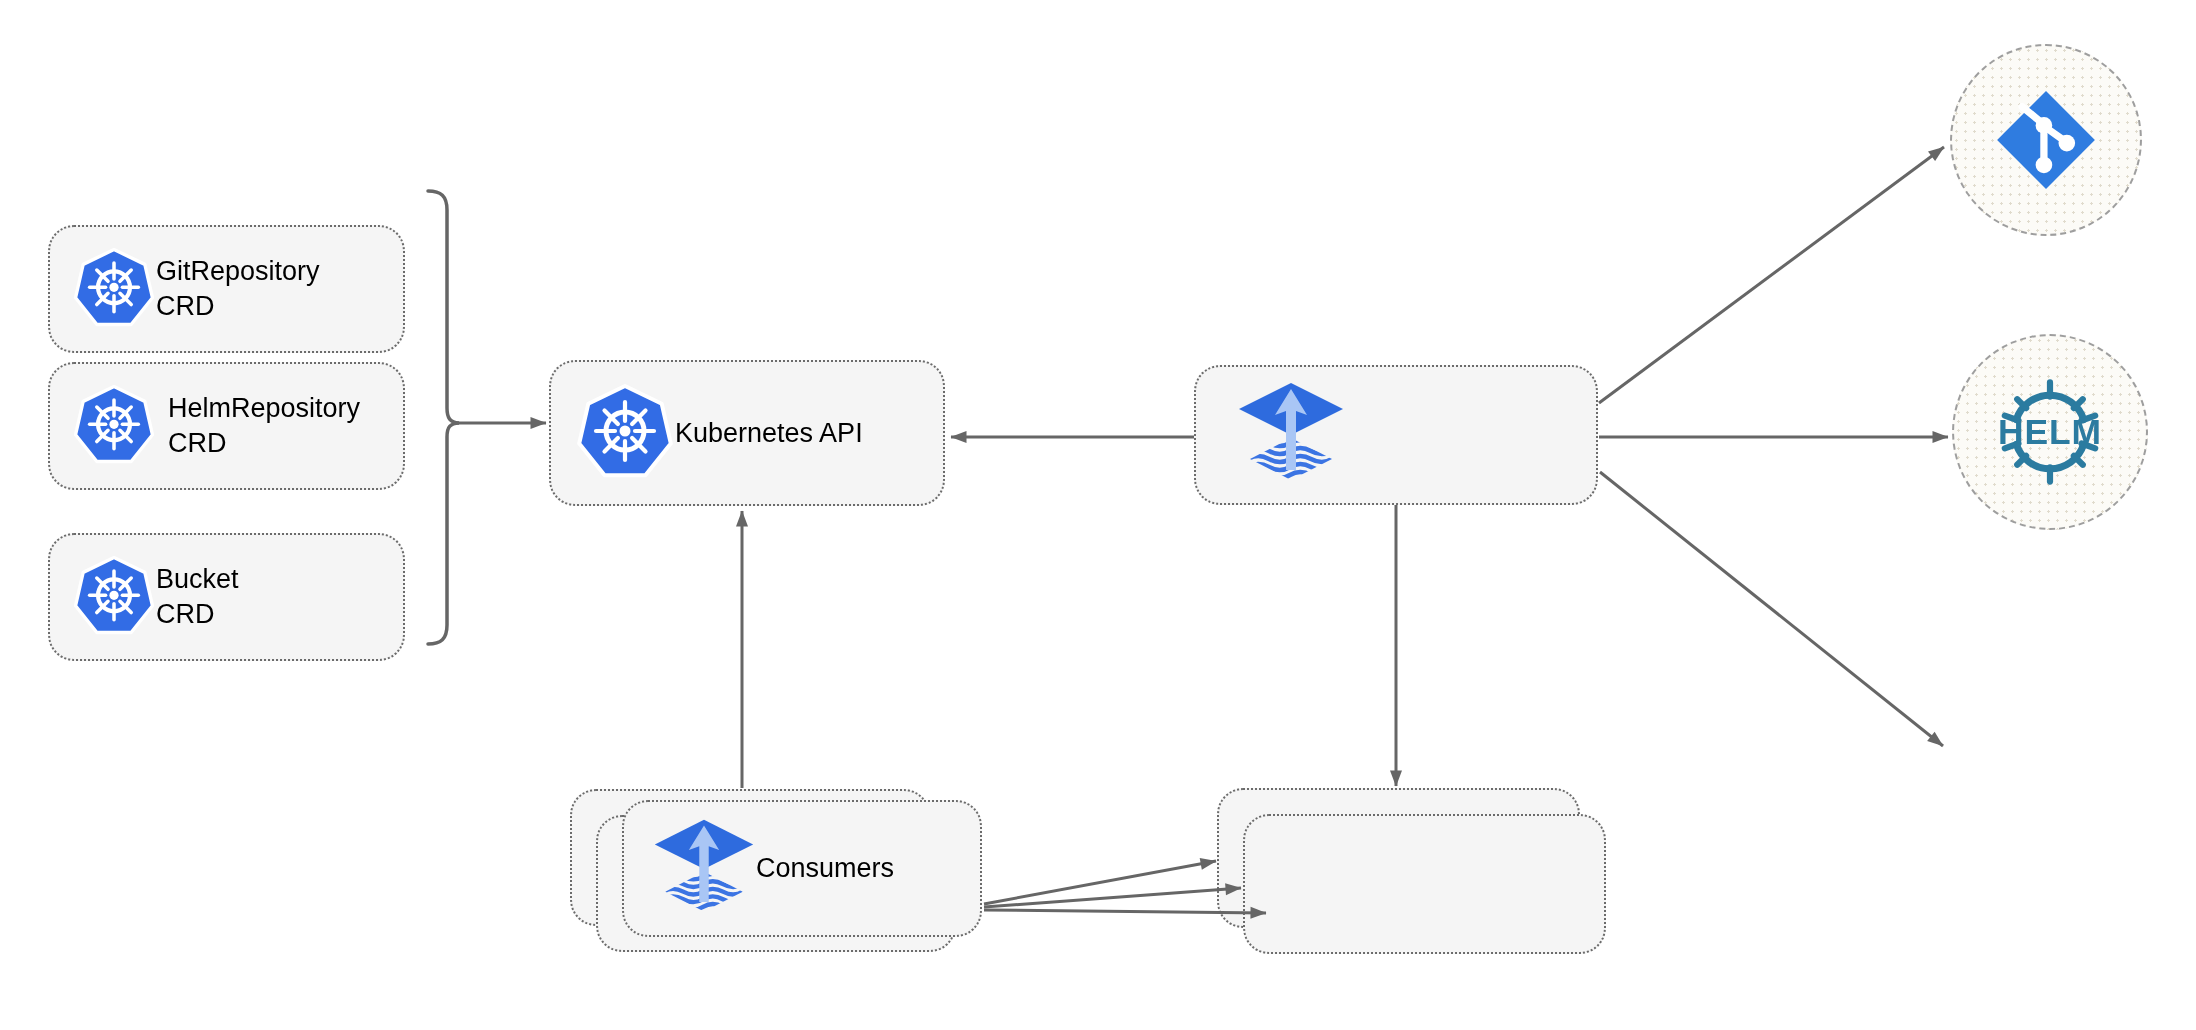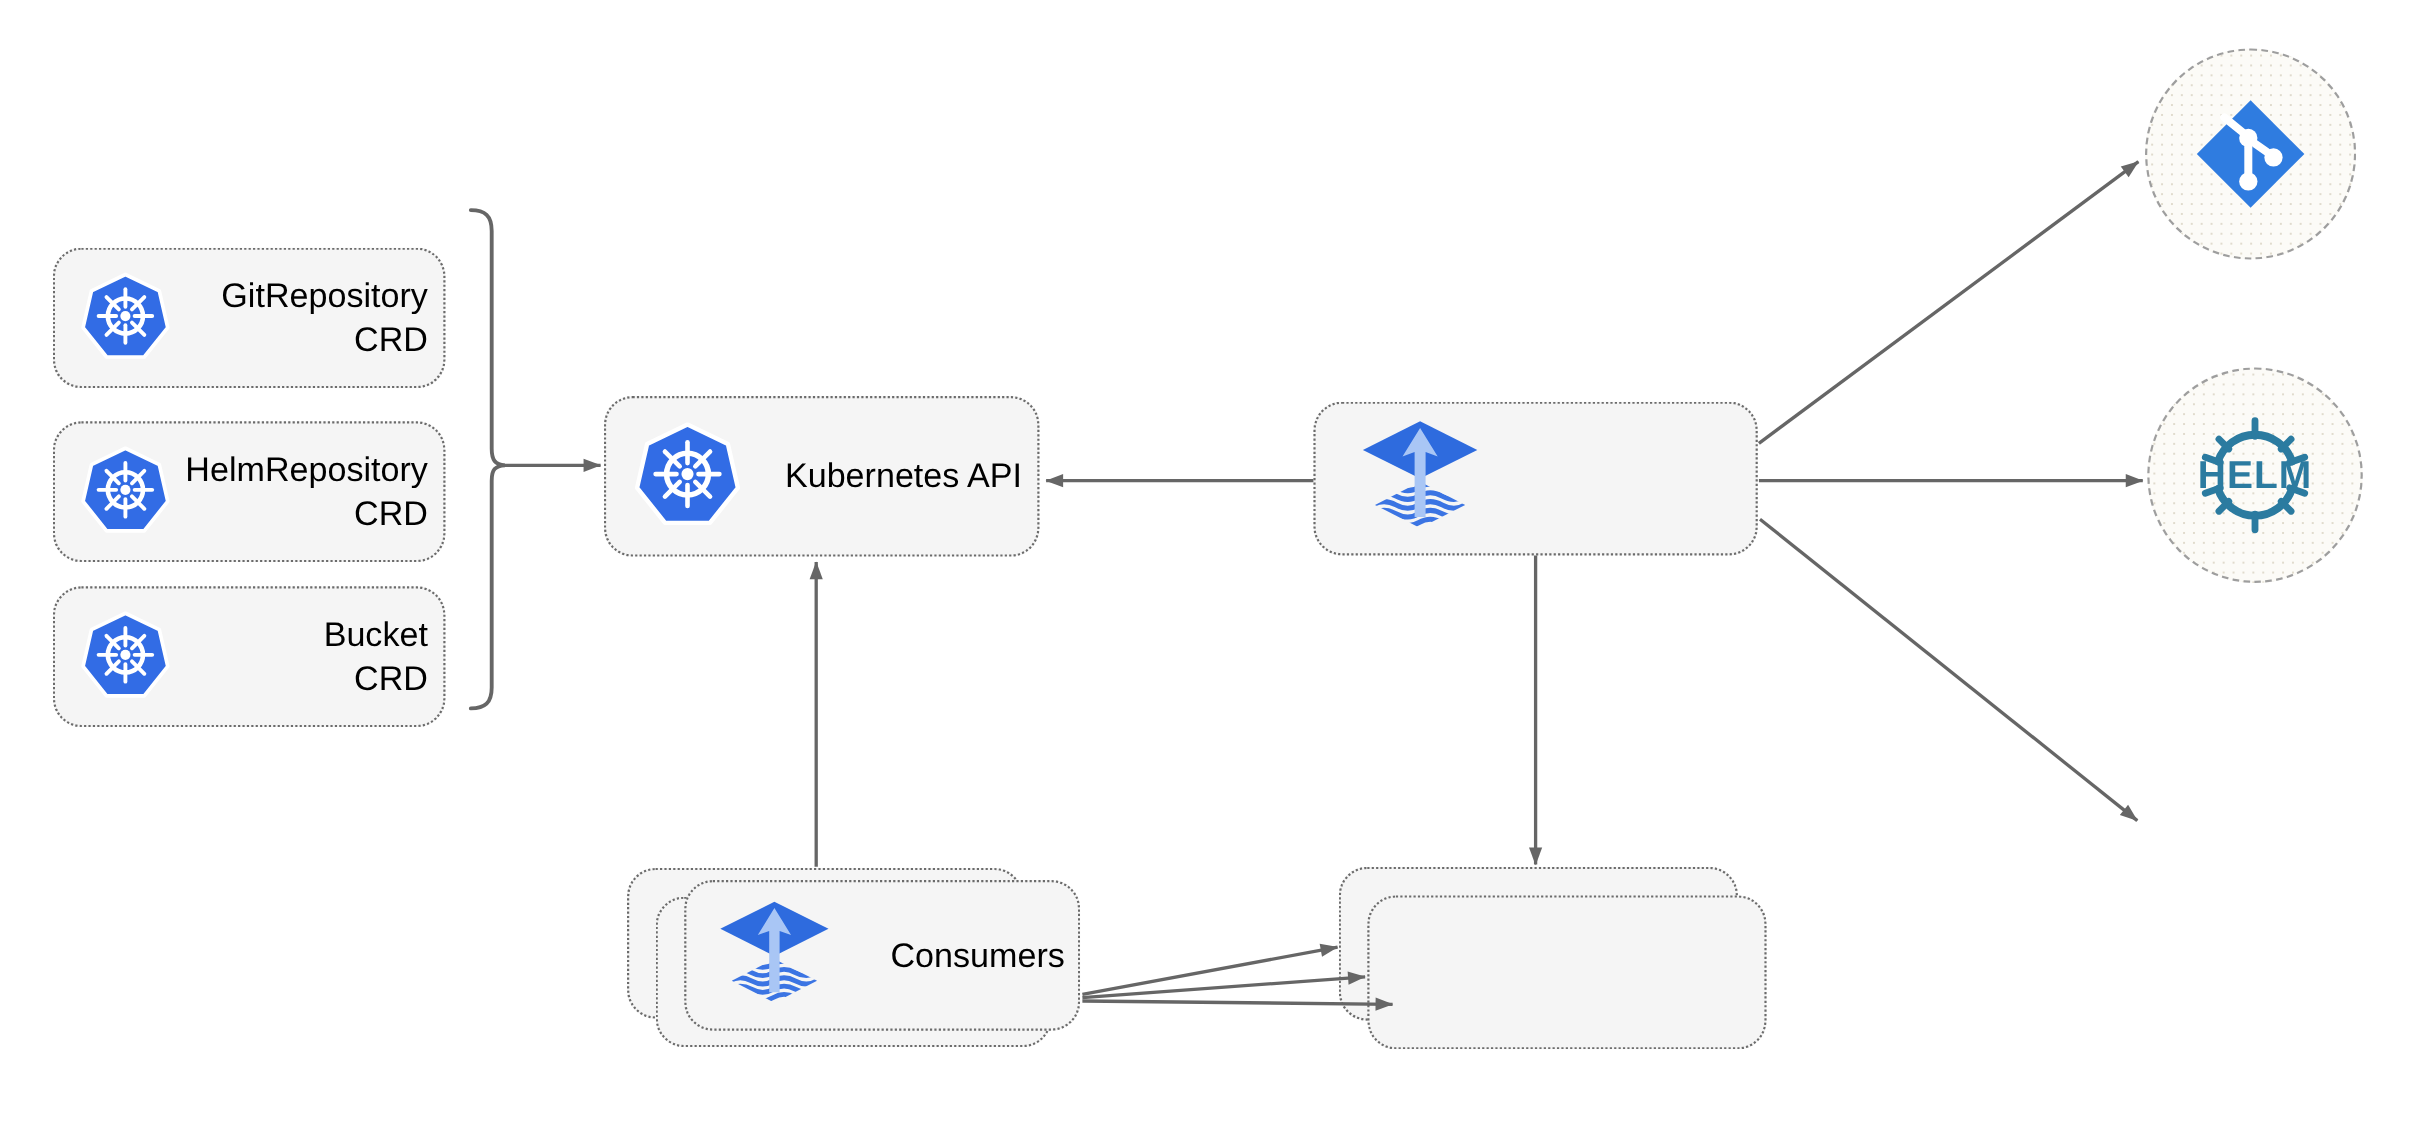--- a/index.html
+++ b/index.html
@@ -23,23 +23,23 @@
   .stack-shell {
     position: absolute;
     box-sizing: border-box;
     background: #f5f5f5;
     border: 2.5px dotted #6b6b6b;
     border-radius: 26px;
   }
   .node .icon-wrap { flex: 0 0 auto; display: flex; align-items: center; justify-content: center; }
   .node .label {
     flex: 1 1 auto;
-    text-align: right;
+    text-align: left;
     color: #000000;
-    font-size: 31px;
+    font-size: 27px;
     line-height: 1.28;
   }
   .label .line { display: block; }
   .k8s-api-label { font-size: 31px; }
   .src-label { font-size: 31px; }
   .ext-circle {
     position: absolute;
     box-sizing: border-box;
     border: 2.5px dashed #9e9e9e;
     border-radius: 50%;
@@ -124,21 +124,21 @@
       <svg width="84" height="84" viewBox="0 0 100 100">
           <use href="#sym-k8s" fill="#326CE5"></use>
         </svg>
     </span>
     <span class="label">
       <span class="line">GitRepository</span>
       <span class="line">CRD</span>
     </span>
   </div>
 
-  <div class="node" style="left:48px; top:383px; width:357px; height:128px; padding:0 14px 0 22px;">
+  <div class="node" style="left:48px; top:362px; width:357px; height:128px; padding:0 14px 0 22px;gap:12px;">
     <span class="icon-wrap">
       <svg width="84" height="84" viewBox="0 0 100 100">
           <use href="#sym-k8s" fill="#326CE5"></use>
         </svg>
     </span>
     <span class="label">
       <span class="line">HelmRepository</span>
       <span class="line">CRD</span>
     </span>
   </div>

